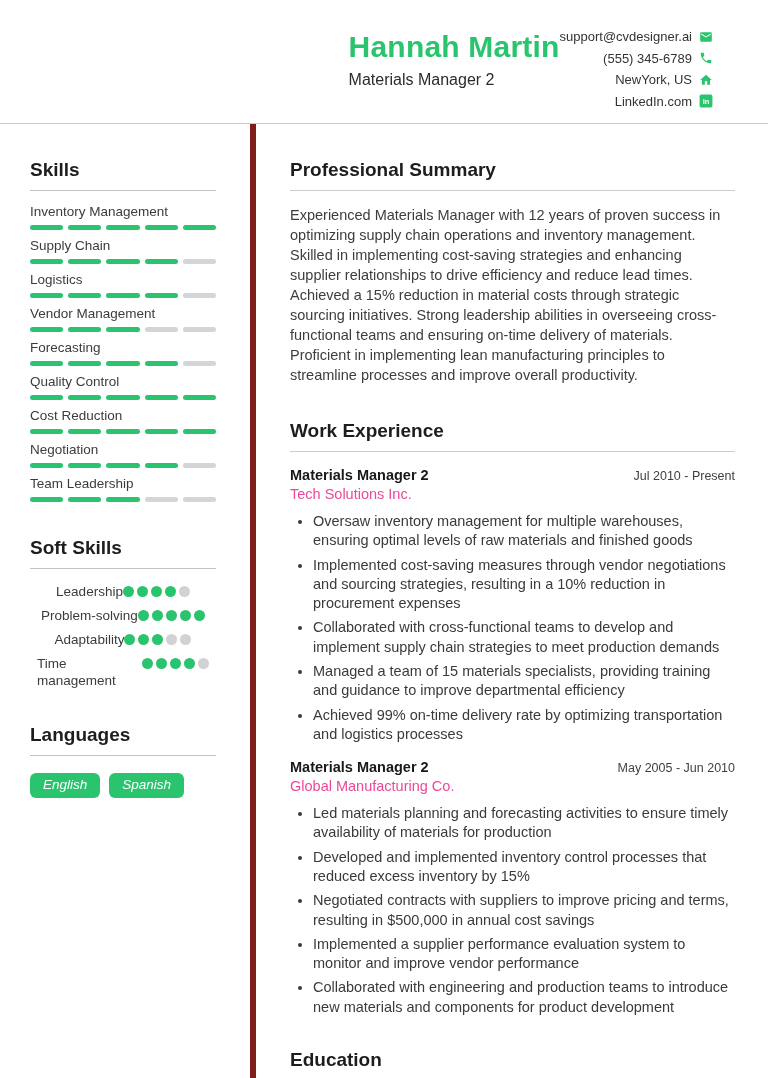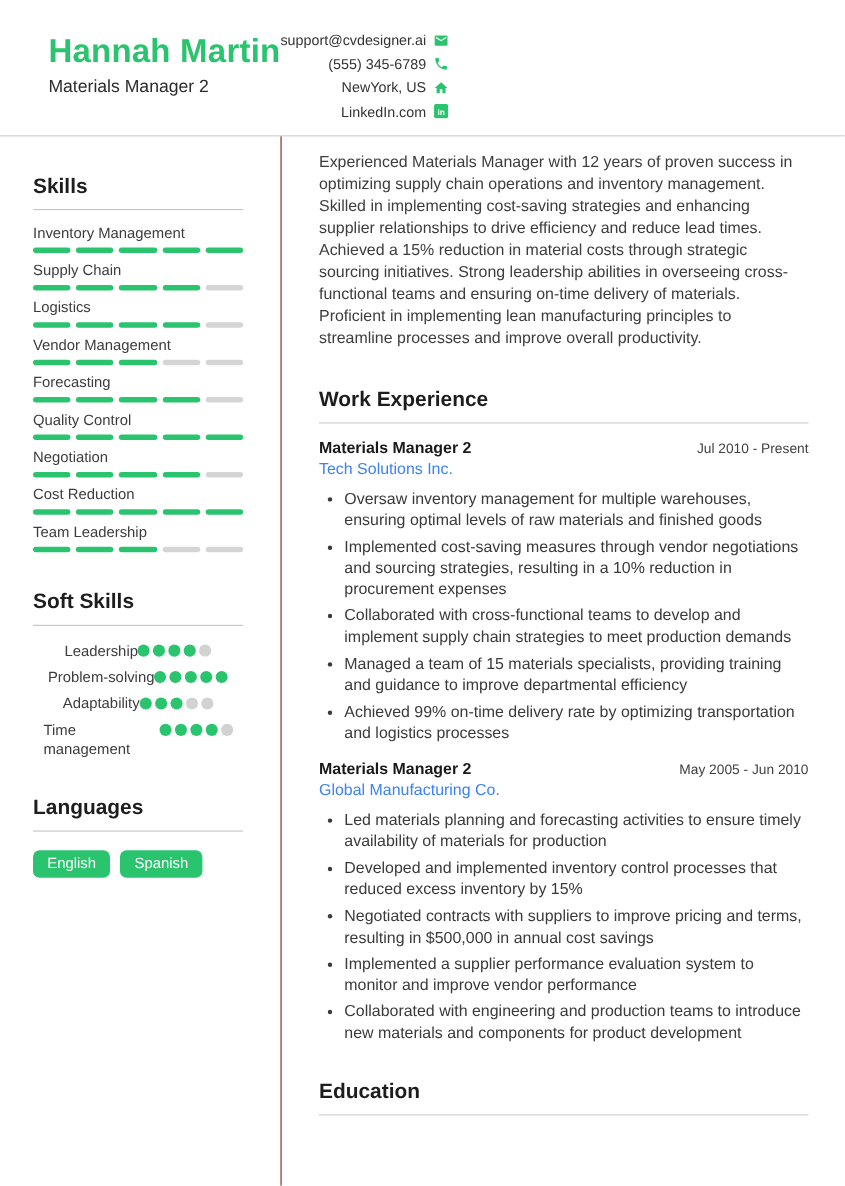--- a/index.html
+++ b/index.html
@@ -8,40 +8,40 @@
     width:768px; height:1078px; overflow:hidden;
     font-family:"Liberation Sans","DejaVu Sans",sans-serif;
     color:#333;
   }
   :root { --accent:#2bc46e; --meter-off:#d5d5d5; }
 
   .page { width:768px; height:1078px; display:flex; flex-direction:column; }
 
   
   .header {
-    display:flex; justify-content:flex-start; align-items:flex-start;
+    display:flex; justify-content:flex-end; align-items:flex-start;
     padding:24px 33px 0 44px; height:124px; flex:0 0 124px;
     border-bottom:1px solid #cbcbcb;
   }
   .person-name {
     font-size:30px; font-weight:700; color:var(--accent);
     line-height:34px; margin-top:6px; letter-spacing:.2px;
   }
   .person-title { font-size:16px; color:#2b2b2b; margin-top:7px; }
   .contact-block { text-align:right; padding-top:2px; }
   .contact-row {
     display:flex; align-items:center; justify-content:flex-end;
     gap:7px; height:21.5px; font-size:13px; color:#333; cursor:pointer;
   }
   .contact-icon { width:36px; height:14px; display:inline-flex; }
   .contact-icon svg { width:14px; height:14px; }
 
   
   .content { display:flex; flex:1; min-height:0; }
-  .sidebar { width:256px; flex:0 0 256px; border-right:1px solid #7f1d1d; padding:0 34px 0 30px; }
+  .sidebar { width:256px; flex:0 0 256px; border-right:6px solid #7f1d1d; padding:0 34px 0 30px; }
   .main { flex:1; padding:0 33px 0 34px; }
 
   .section-heading {
     font-size:19px; font-weight:700; color:#1d1d1d;
     padding-bottom:9px; border-bottom:1px solid #c3c3c3; margin-top:35px;
   }
   .main .section-heading { border-bottom-color:#cccccc; }
 
   
   .skills-list { margin-top:13px; }
@@ -56,31 +56,31 @@
   .soft-item { display:flex; justify-content:center; align-items:flex-start; margin-bottom:7px; }
   .soft-label { font-size:13.5px; color:#3c3c3c; line-height:17px; max-width:105px; }
   .dot-row { display:flex; gap:3px; padding-top:3px; }
   .dot { width:11px; height:11px; border-radius:50%; background:#d2d2d2; }
   .dot.on { background:var(--accent); }
 
   
   .language-row { display:flex; gap:9px; margin-top:17px; }
   .language-pill {
     background:var(--accent); color:#ffffff; font-size:13.5px;
-    padding:4px 13px 6px; border-radius:6px; line-height:15px;
+    padding:4px 13px 6px; border-radius:6px; line-height:15px;font-style:italic;
   }
 
   
   .summary-text { margin-top:14px; font-size:14.5px; color:#3d3d3d; line-height:1.38; }
 
   .job { margin-top:15px; }
   .entry-head { display:flex; justify-content:space-between; align-items:baseline; }
   .entry-title { font-size:14.5px; font-weight:700; color:#191919; }
   .entry-dates { font-size:12.5px; color:#3f3f3f; white-space:nowrap; }
-  .entry-sub { font-size:14.5px; color:#3b82f6; margin-top:3px; }
+  .entry-sub { font-size:14.5px; color:#ec4899; margin-top:3px; }
   .bullet-list { margin:10px 0 0; padding-left:23px; }
   .bullet-list li { font-size:14.5px; color:#3a3a3a; line-height:1.33; margin-bottom:5px; }
 
   .edu-section-gap { margin-top:32px; }
 </style>
 </head>
 <body>
 
 <div class="page">
 
@@ -199,38 +199,38 @@
               <span class="meter-seg on"></span>
               <span class="meter-seg on"></span>
               <span class="meter-seg on"></span>
               <span class="meter-seg on"></span>
               <span class="meter-seg on"></span>
             </div>
           </div>
 
 
           <div class="skill-item">
+            <span class="skill-label">Cost Reduction</span>
+            <div class="meter-bar">
+              <span class="meter-seg on"></span>
+              <span class="meter-seg on"></span>
+              <span class="meter-seg on"></span>
+              <span class="meter-seg on"></span>
+              <span class="meter-seg on"></span>
+            </div>
+          </div>
+
+          <div class="skill-item">
             <span class="skill-label">Negotiation</span>
             <div class="meter-bar">
               <span class="meter-seg on"></span>
               <span class="meter-seg on"></span>
               <span class="meter-seg on"></span>
               <span class="meter-seg on"></span>
               <span class="meter-seg"></span>
-            </div>
-          </div>
-
-          <div class="skill-item">
-            <span class="skill-label">Cost Reduction</span>
-            <div class="meter-bar">
-              <span class="meter-seg on"></span>
-              <span class="meter-seg on"></span>
-              <span class="meter-seg on"></span>
-              <span class="meter-seg on"></span>
-              <span class="meter-seg on"></span>
             </div>
           </div>
 
           <div class="skill-item">
             <span class="skill-label">Team Leadership</span>
             <div class="meter-bar">
               <span class="meter-seg on"></span>
               <span class="meter-seg on"></span>
               <span class="meter-seg on"></span>
               <span class="meter-seg"></span>
@@ -293,20 +293,21 @@
 
           <span class="language-pill">English</span>
 
           <span class="language-pill">Spanish</span>
         </div>
 
     </div>
 
     <div class="main">
 
+      <div class="section-heading">Professional Summary</div>
       <p class="summary-text">Experienced Materials Manager with 12 years of proven success in optimizing supply chain operations and inventory management. Skilled in implementing cost-saving strategies and enhancing supplier relationships to drive efficiency and reduce lead times. Achieved a 15% reduction in material costs through strategic sourcing initiatives. Strong leadership abilities in overseeing cross-functional teams and ensuring on-time delivery of materials. Proficient in implementing lean manufacturing principles to streamline processes and improve overall productivity.</p>
 
       <div class="section-heading">Work Experience</div>
       <div>
 
           <div class="job">
             <div class="entry-head">
               <span class="entry-title">Materials Manager 2</span>
               <span class="entry-dates">Jul 2010 - Present</span>
             </div>

